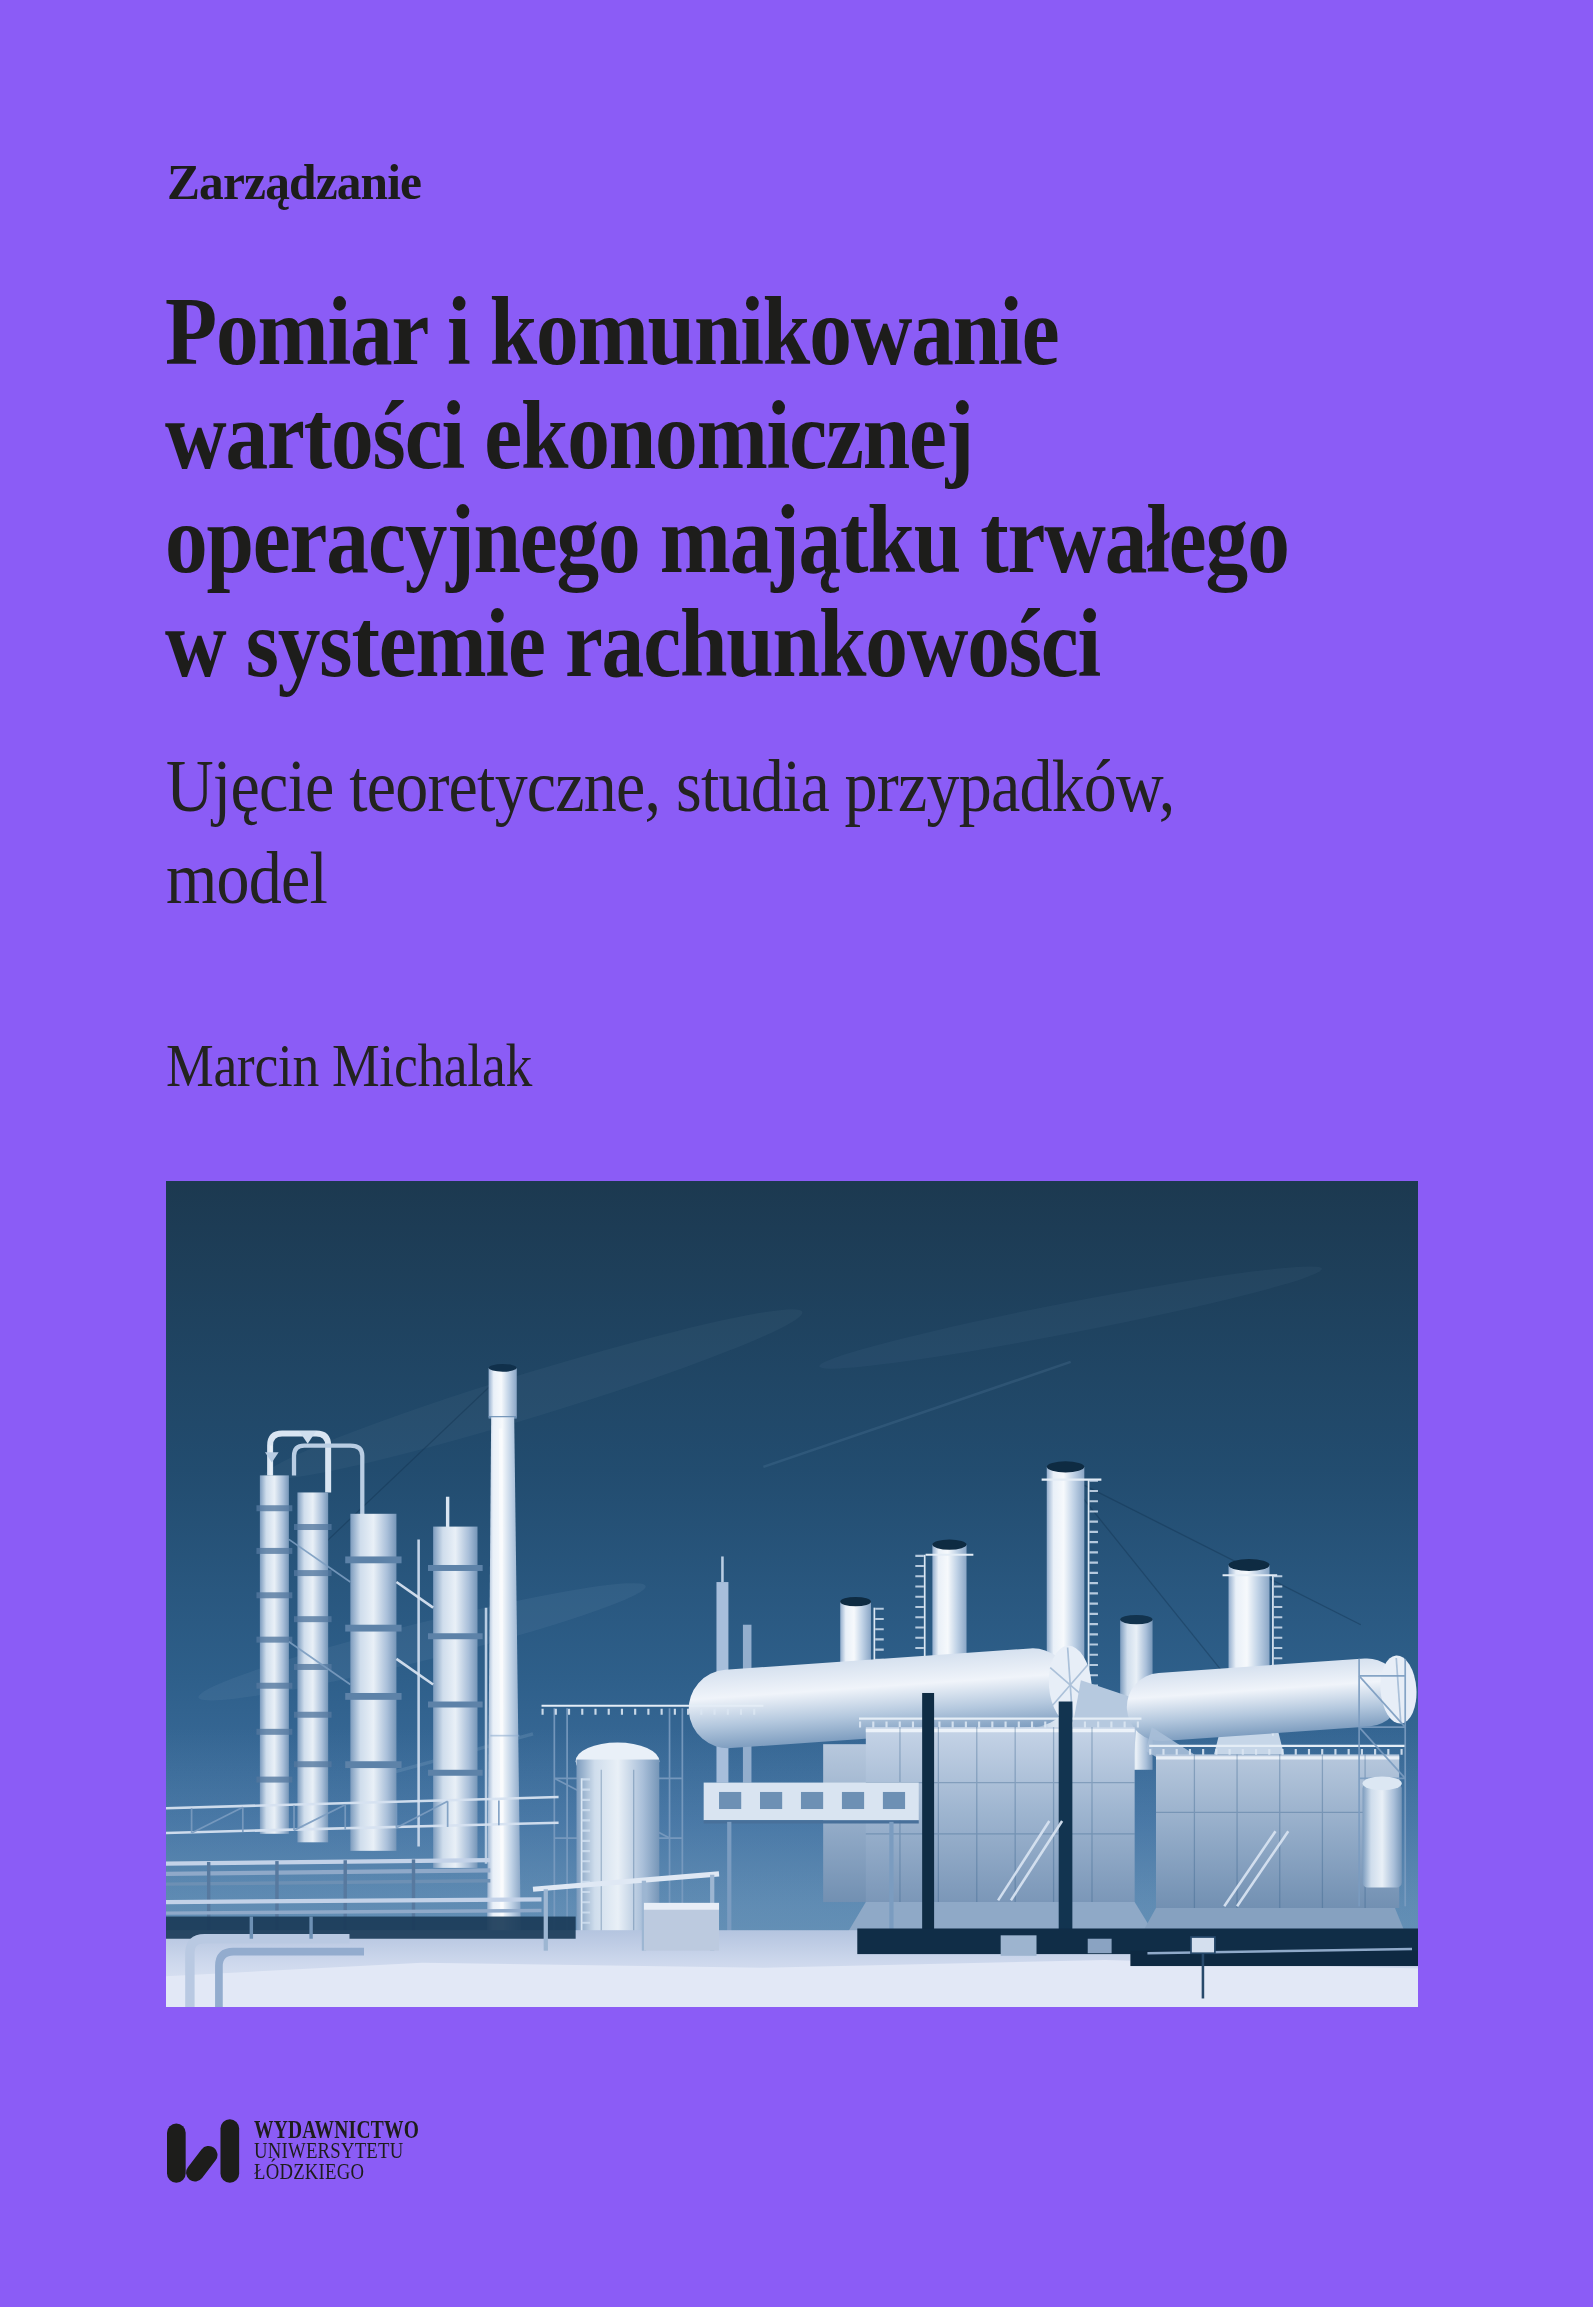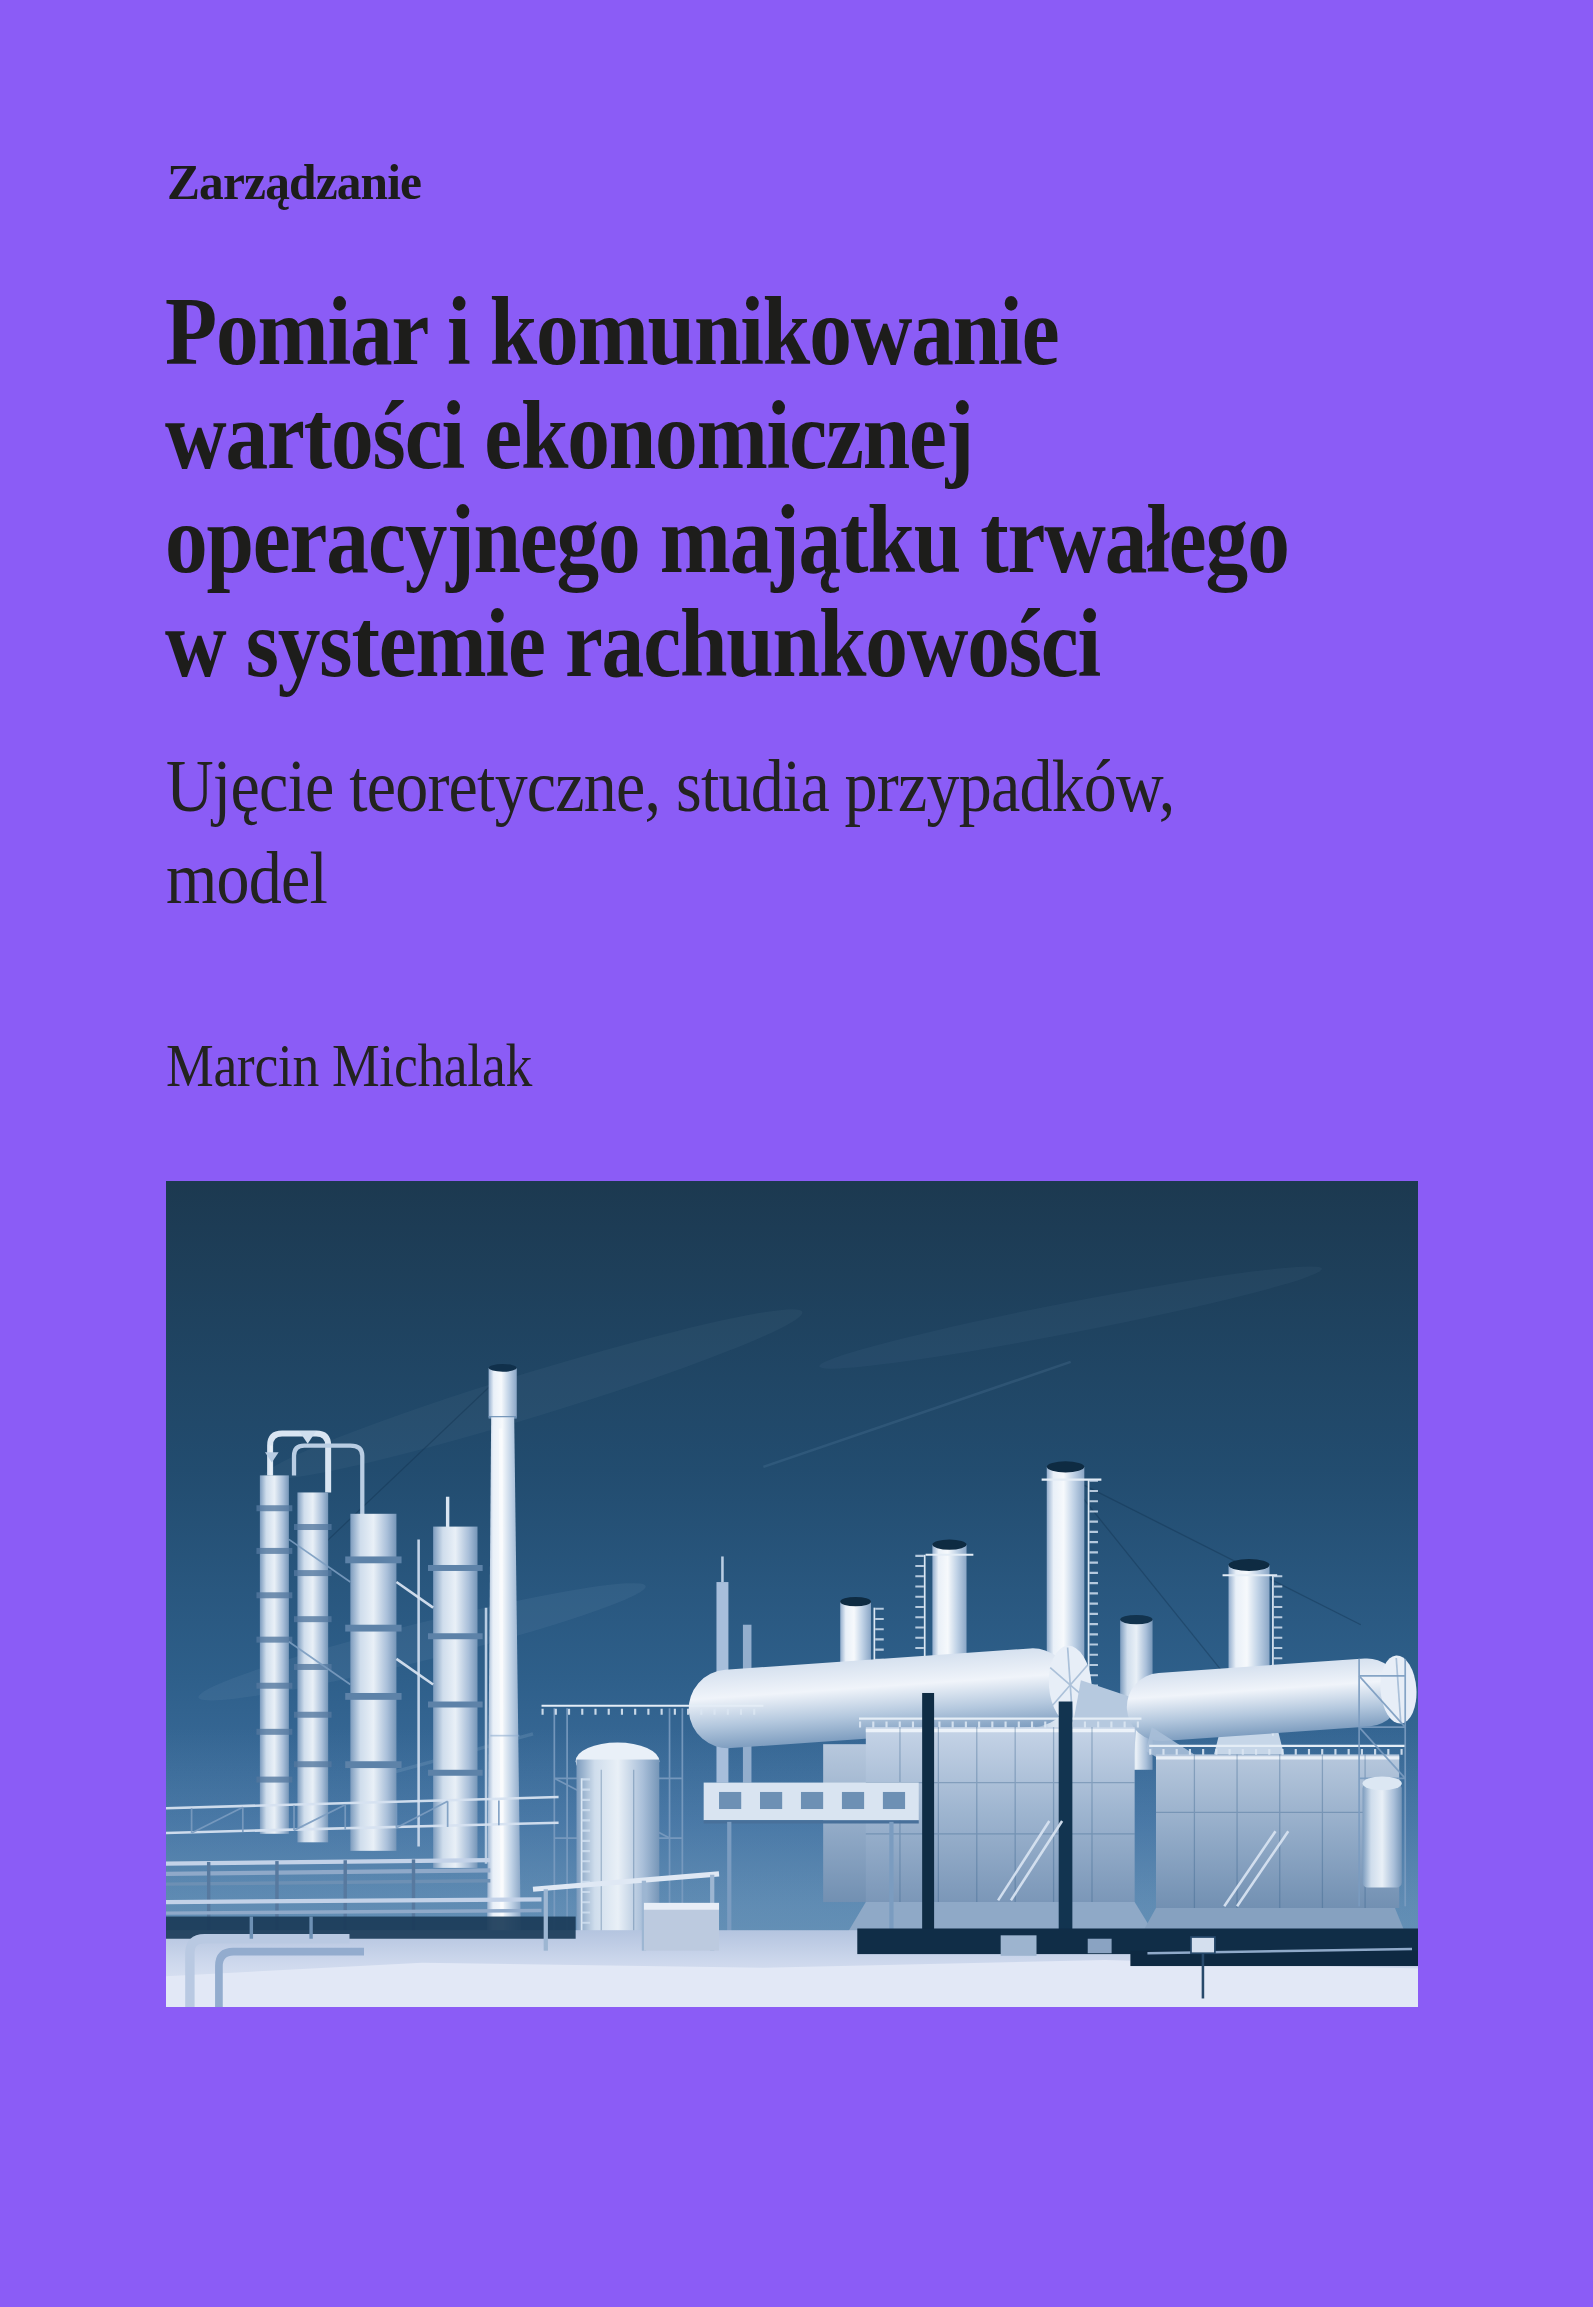--- a/index.html
+++ b/index.html
@@ -382,15 +382,27 @@
         <line x1="100" y1="888" x2="100" y2="862" stroke="#6d90b4" stroke-width="4"></line>
         <line x1="170" y1="888" x2="170" y2="862" stroke="#6d90b4" stroke-width="4"></line>
         <rect x="978" y="884" width="42" height="24" fill="#9db4cf"></rect>
         <rect x="1080" y="888" width="28" height="17" fill="#8aa3c2"></rect>
         <line x1="1215" y1="903" x2="1215" y2="958" stroke="#27496b" stroke-width="3"></line>
         <rect x="1201" y="886" width="28" height="19" fill="#d4dfee" stroke="#27496b" stroke-width="2"></rect>
       </g>
     </svg>
   </div>
 
+  <div class="publisher">
+    <svg class="pub-mark" viewBox="0 0 86 77" aria-hidden="true">
+      <rect x="0" y="6" width="22" height="70" rx="11" fill="#1d1d1b"></rect>
+      <rect x="63" y="1" width="22" height="75" rx="11" fill="#1d1d1b"></rect>
+      <line x1="33" y1="64" x2="49" y2="43" stroke="#1d1d1b" stroke-width="21" stroke-linecap="round"></line>
+    </svg>
+    <div class="pub-text">
+      <div class="l1 nowrap">WYDAWNICTWO</div>
+      <div class="l2 nowrap">UNIWERSYTETU</div>
+      <div class="l3 nowrap">ŁÓDZKIEGO</div>
+    </div>
+  </div>
 
 </div>
 
 
 </body></html>

